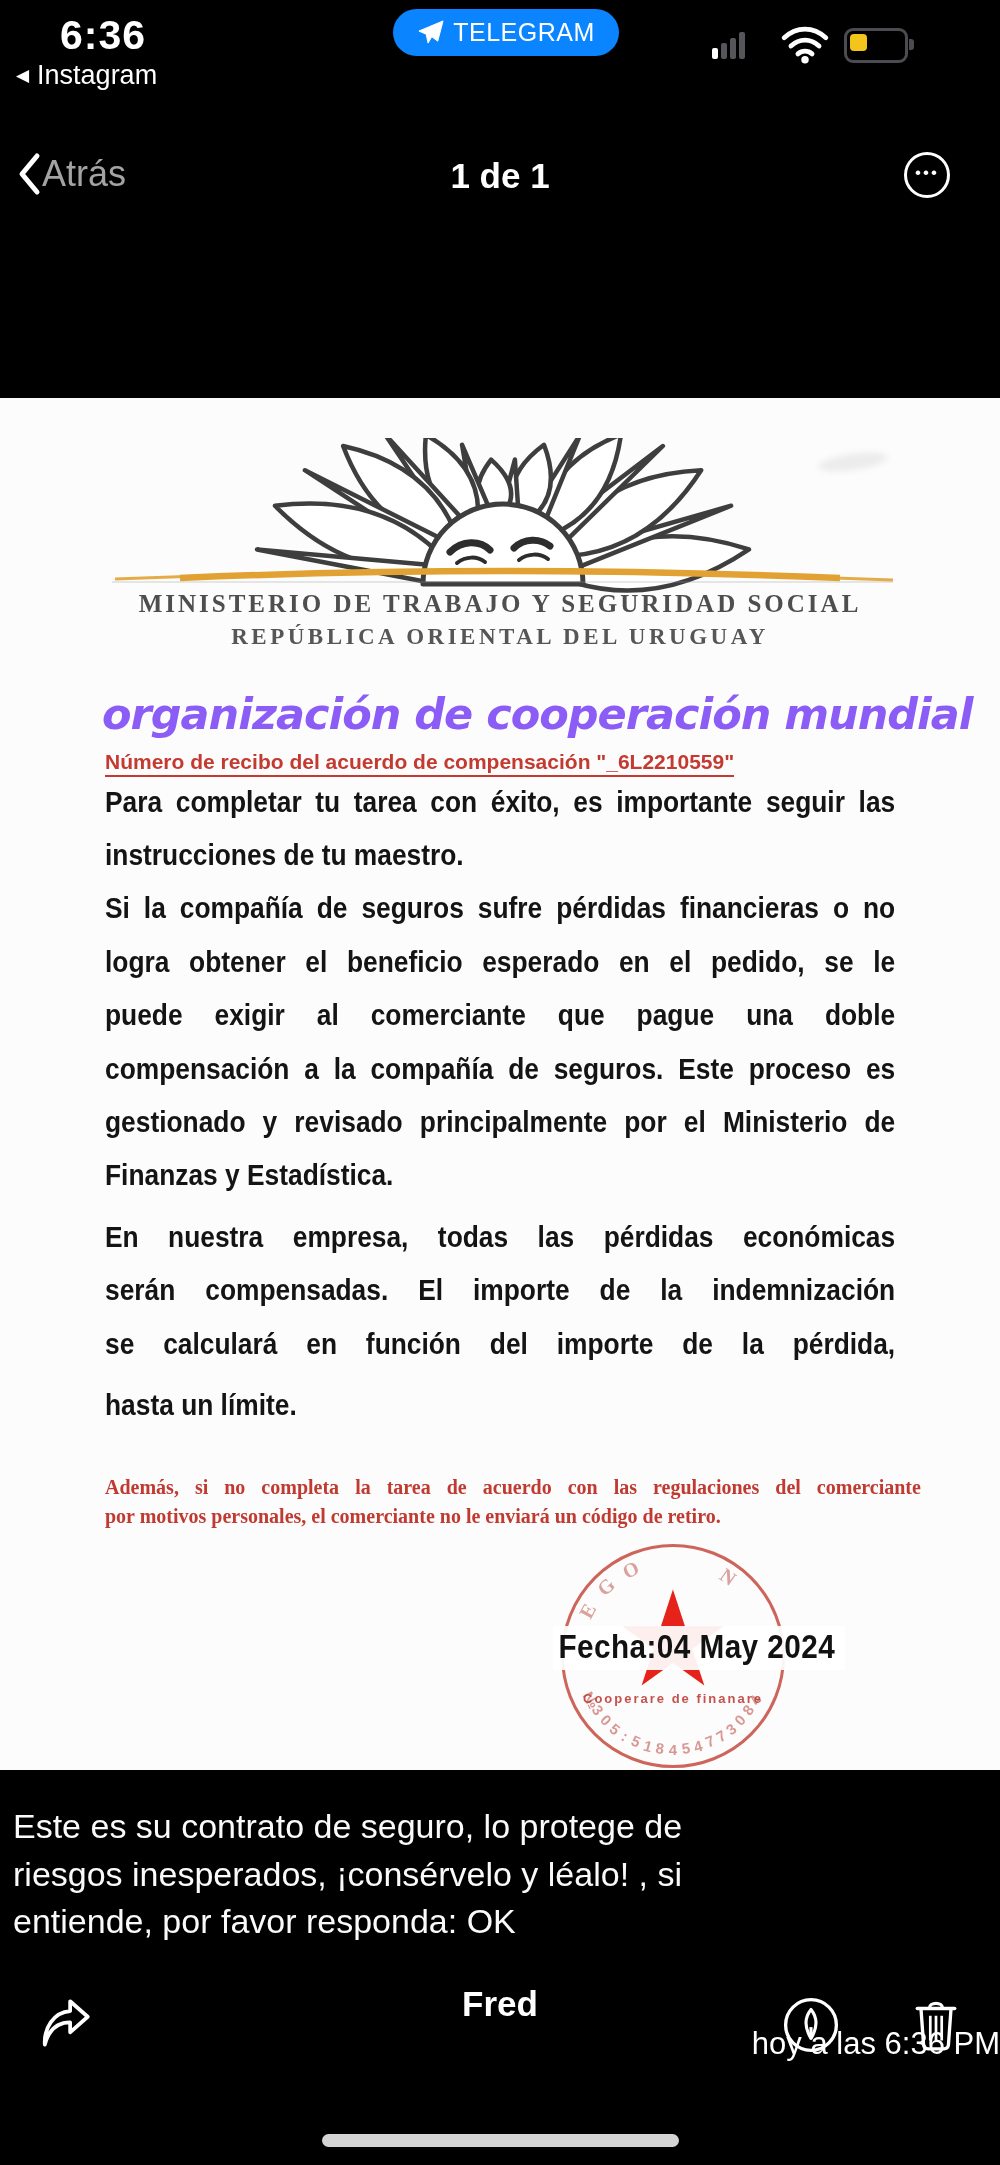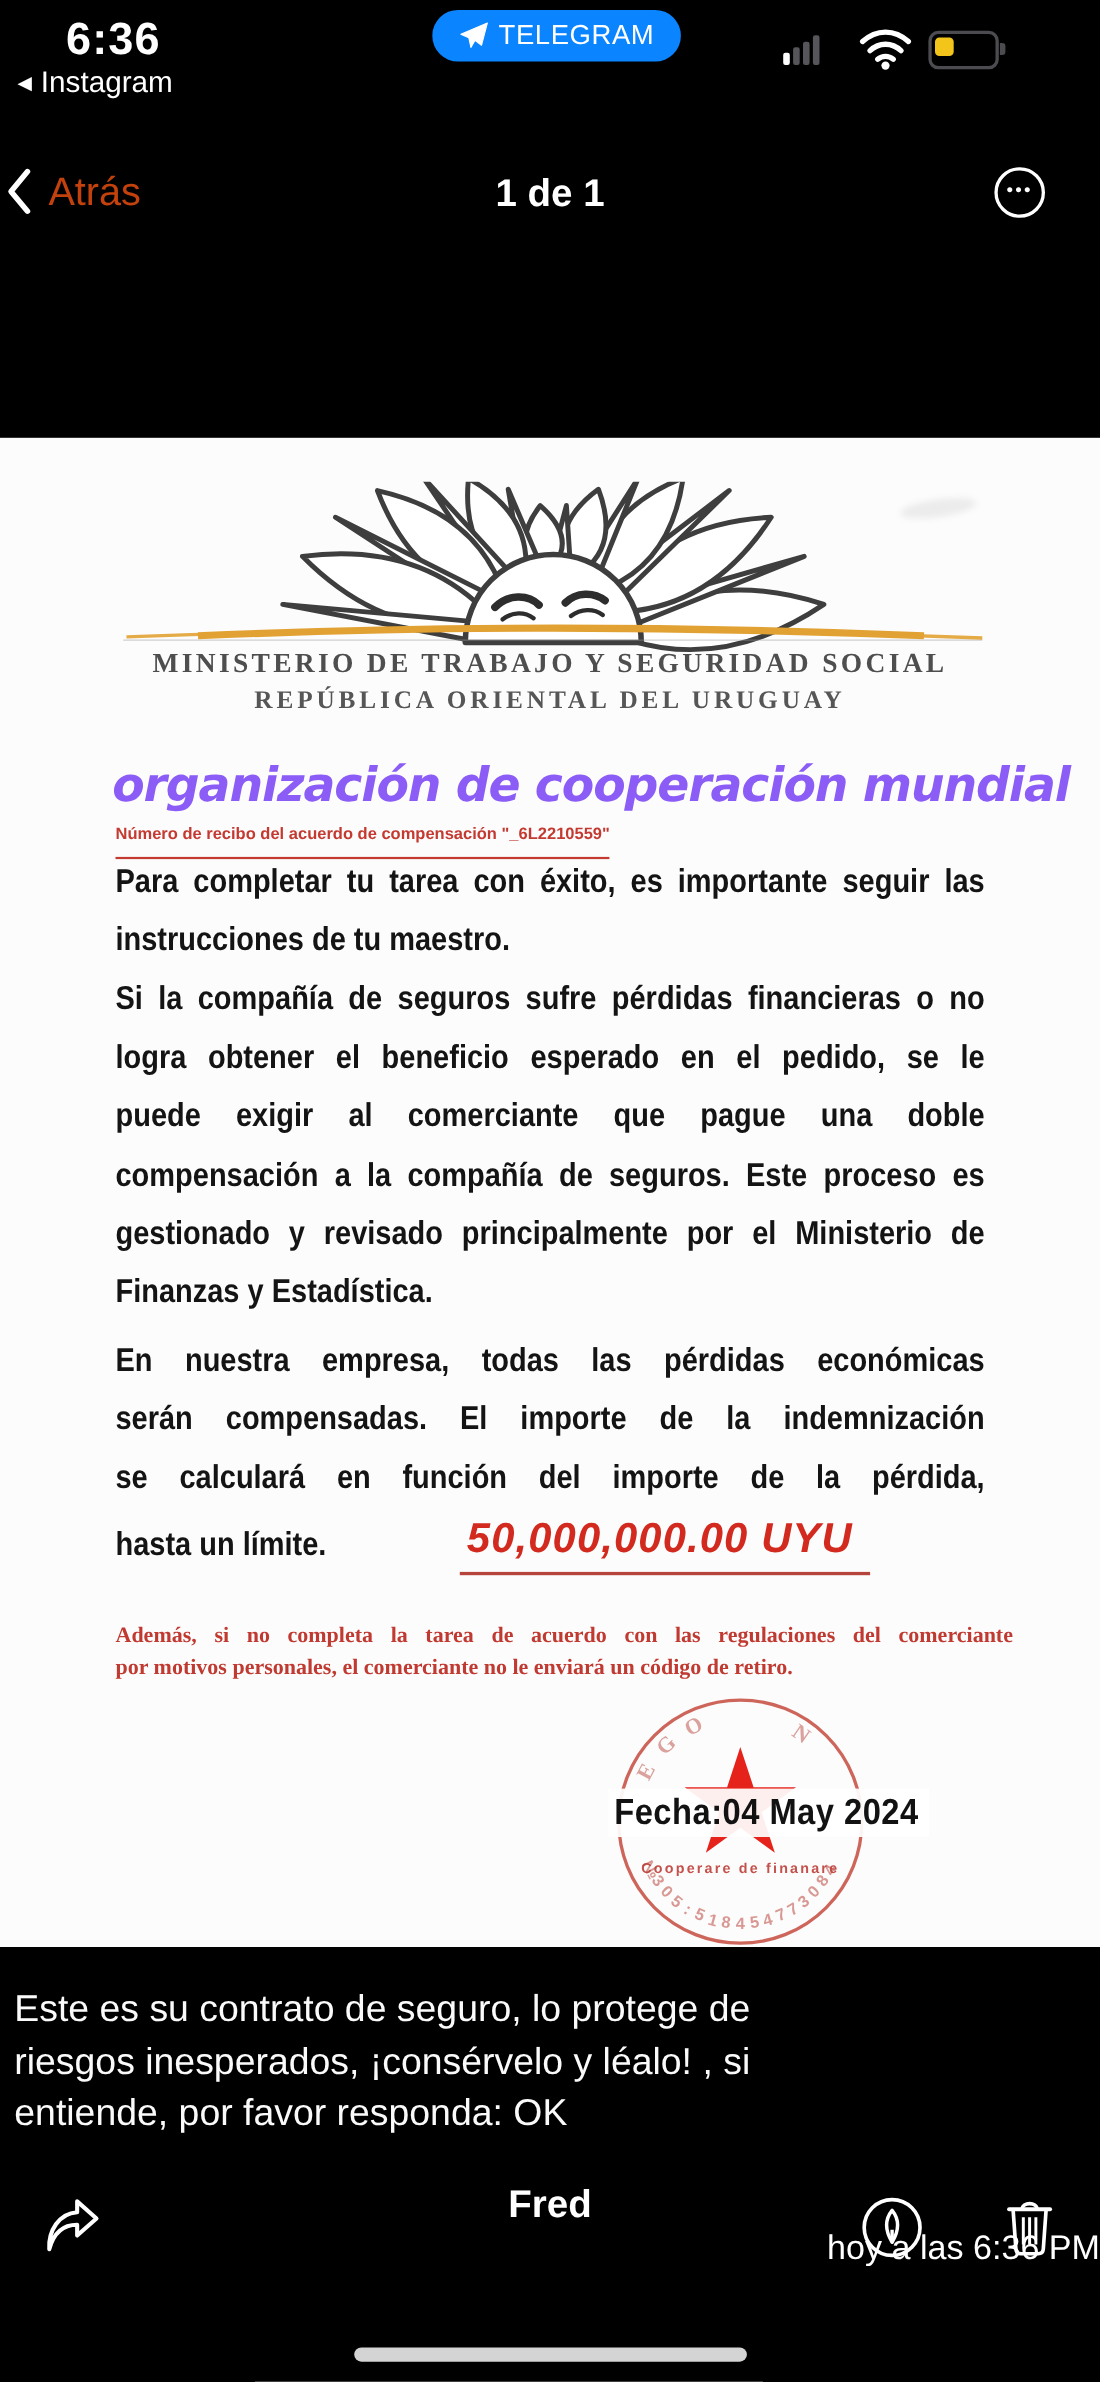--- a/index.html
+++ b/index.html
@@ -20,38 +20,38 @@
   #signal-bars i:nth-child(2){height:16px;}
   #signal-bars i:nth-child(3){height:21px;}
   #signal-bars i:nth-child(4){height:27px;}
   #wifi-icon{left:780px;top:24px;}
   #battery{left:844px;top:28px;width:58px;height:29px;border:3px solid #4c4c50;border-radius:9px;}
   #battery .fill{position:absolute;left:3px;top:3px;width:17px;height:17px;border-radius:4px;
     background:var(--battery-yellow,#f3c41a);}
   #battery .nub{position:absolute;right:-9px;top:8px;width:5px;height:11px;border-radius:0 3px 3px 0;background:#4c4c50;}
 
   
-  #nav-back{left:4px;top:152px;display:flex;align-items:center;gap:14px;color:#c2410c;}
+  #nav-back{left:16px;top:152px;display:flex;align-items:center;color:#a3a3a3;}
   #nav-back .lbl{font-size:36px;font-weight:400;}
   #nav-title{left:0;top:156px;width:1000px;text-align:center;color:#fff;font-size:35px;font-weight:600;}
   #nav-more{left:904px;top:152px;width:46px;height:46px;border:3px solid #fff;border-radius:50%;
     display:flex;align-items:center;justify-content:center;color:#fff;font-size:17px;letter-spacing:2px;
     box-sizing:border-box;padding-bottom:4px;}
 
   
   #document{left:0;top:398px;width:1000px;height:1372px;background:#fcfcfc;}
   #sun-svg{position:absolute;left:0;top:40px;}
   .ministry{position:absolute;width:100%;text-align:center;
     font-family:"Liberation Serif",serif;font-weight:700;color:#4e4e4e;}
   #ministry-1{top:192px;font-size:25px;letter-spacing:3px;}
   #ministry-2{top:226px;font-size:23px;letter-spacing:3.5px;color:#565656;}
   #org-title{left:102px;top:291px;font-family:"DejaVu Sans",sans-serif;font-style:italic;
     font-weight:600;font-size:43px;color:#8b5cf6;letter-spacing:-1px;}
-  #receipt-line{left:105px;top:352px;font-size:15px;font-weight:700;color:var(--doc-red,#c43a31);
-    border-bottom:2px solid var(--doc-red,#c43a31);padding-bottom:12px;}
+  #receipt-line{left:105px;top:352px;font-size:21px;font-weight:700;color:var(--doc-red,#c43a31);
+    border-bottom:2px solid var(--doc-red,#c43a31);padding-bottom:1px;}
 
   #doc-body{left:105px;top:377px;width:790px;color:#141414;}
   .pline{width:900px;height:53.4px;display:flex;align-items:center;
     font-size:30px;font-weight:700;transform:scaleX(0.878);transform-origin:0 50%;white-space:nowrap;}
   .pline.just{justify-content:space-between;}
   .para:last-child{margin-top:8px;}
   #amount-row{margin-top:4px;height:62px;display:flex;align-items:center;width:790px;}
   #limit-label{display:inline-block;font-size:30px;font-weight:700;transform:scaleX(0.878);
     transform-origin:0 50%;white-space:nowrap;}
   #limit-amount{margin-left:95px;font-style:italic;font-weight:700;font-size:38px;letter-spacing:1px;
@@ -276,21 +276,20 @@
             <span>del</span>
             <span>importe</span>
             <span>de</span>
             <span>la</span>
             <span>pérdida,</span>
           </div>
         </div>
       </div>
     <div id="amount-row">
       <span id="limit-label">hasta un límite.</span>
-      <span id="limit-amount">50,000,000.00 UYU</span>
     </div>
   </div>
 
   <div class="abs" id="warning">
       <div class="wline just">
         <span>Además,</span>
         <span>si</span>
         <span>no</span>
         <span>completa</span>
         <span>la</span>

